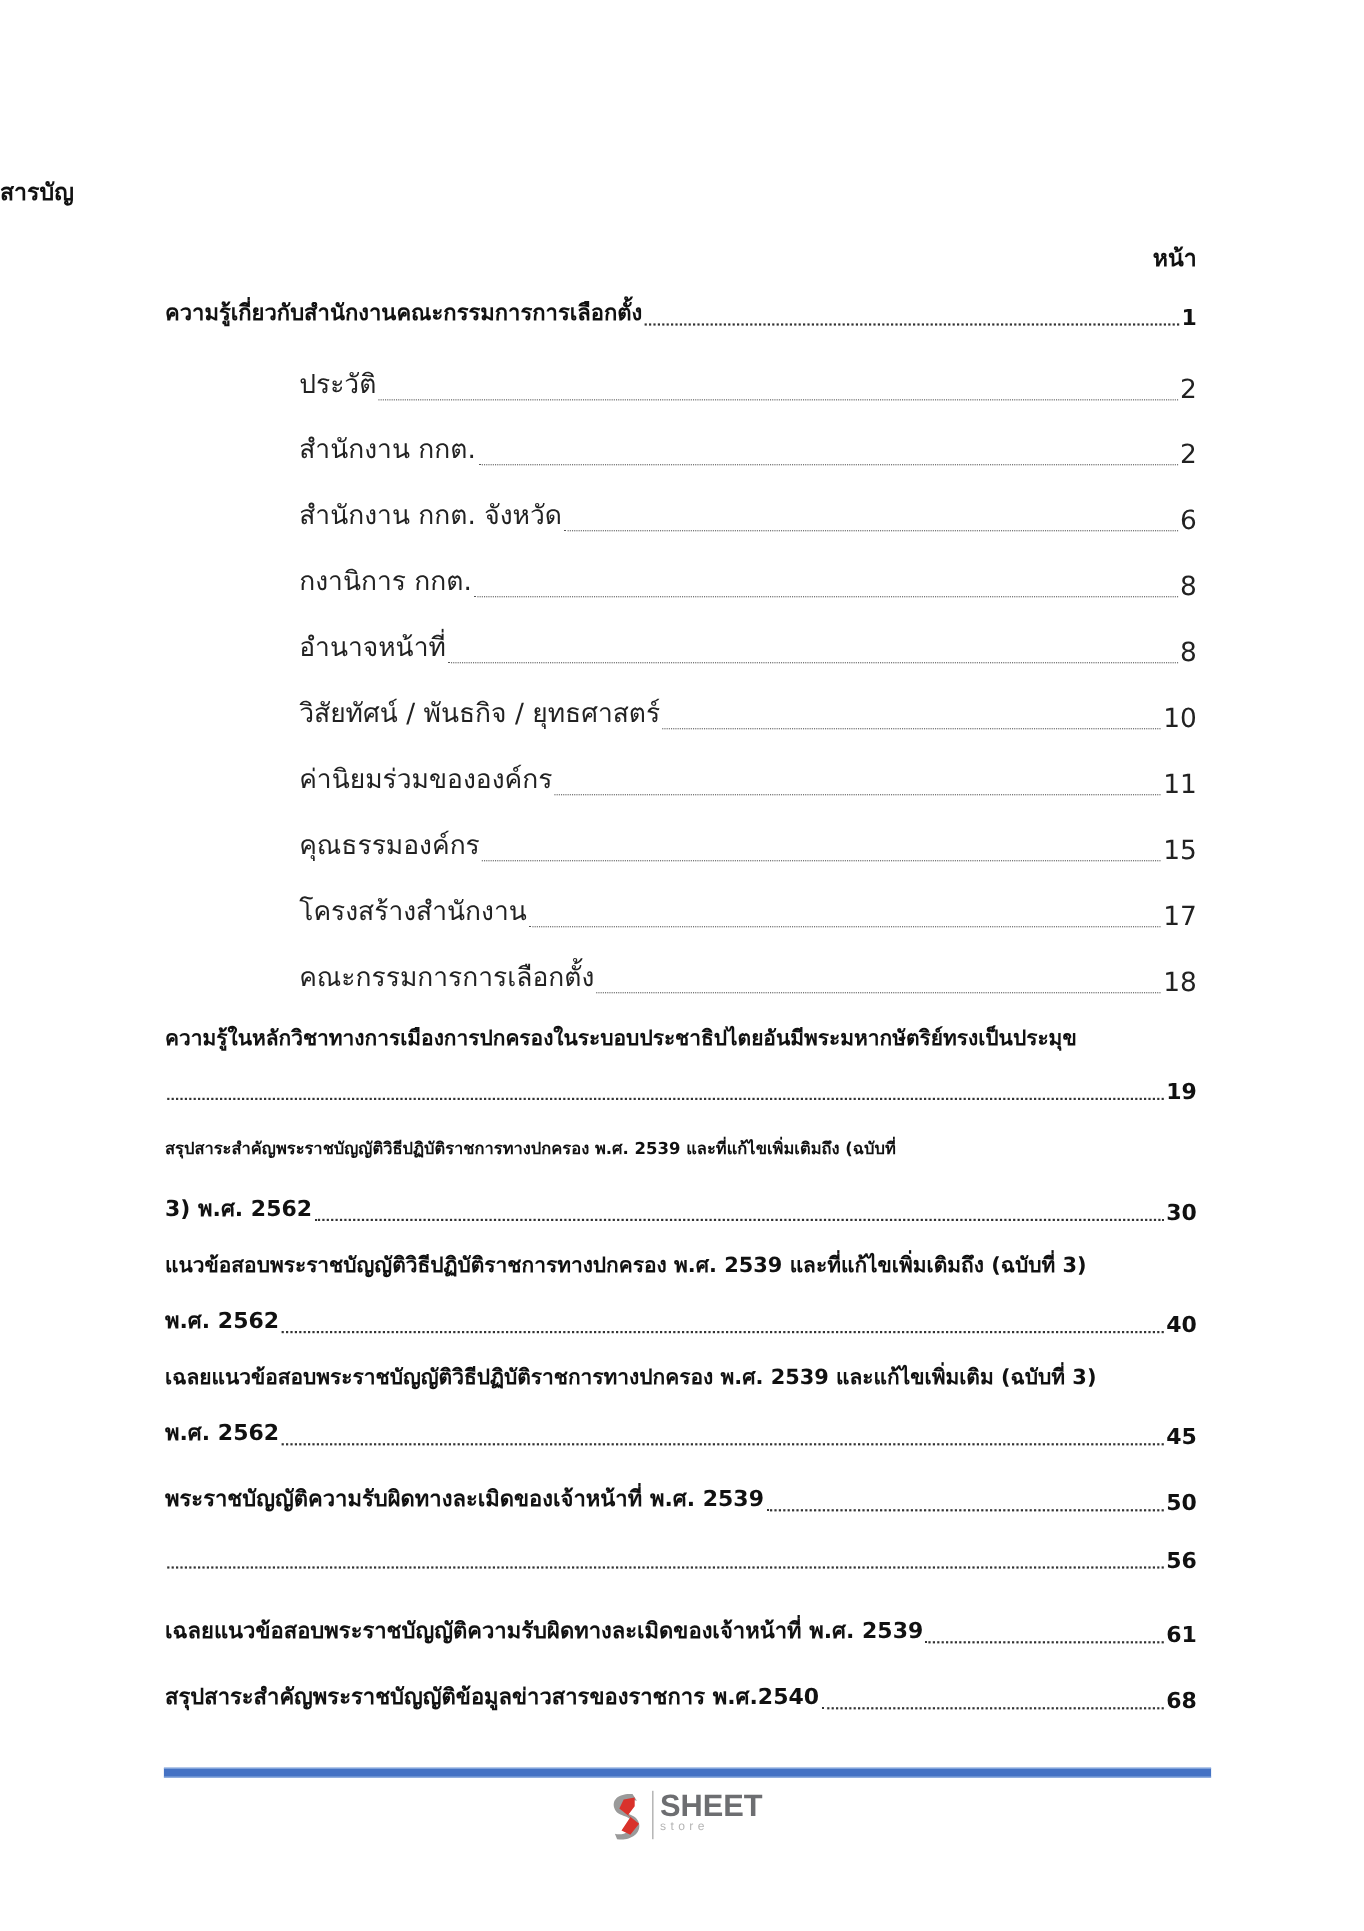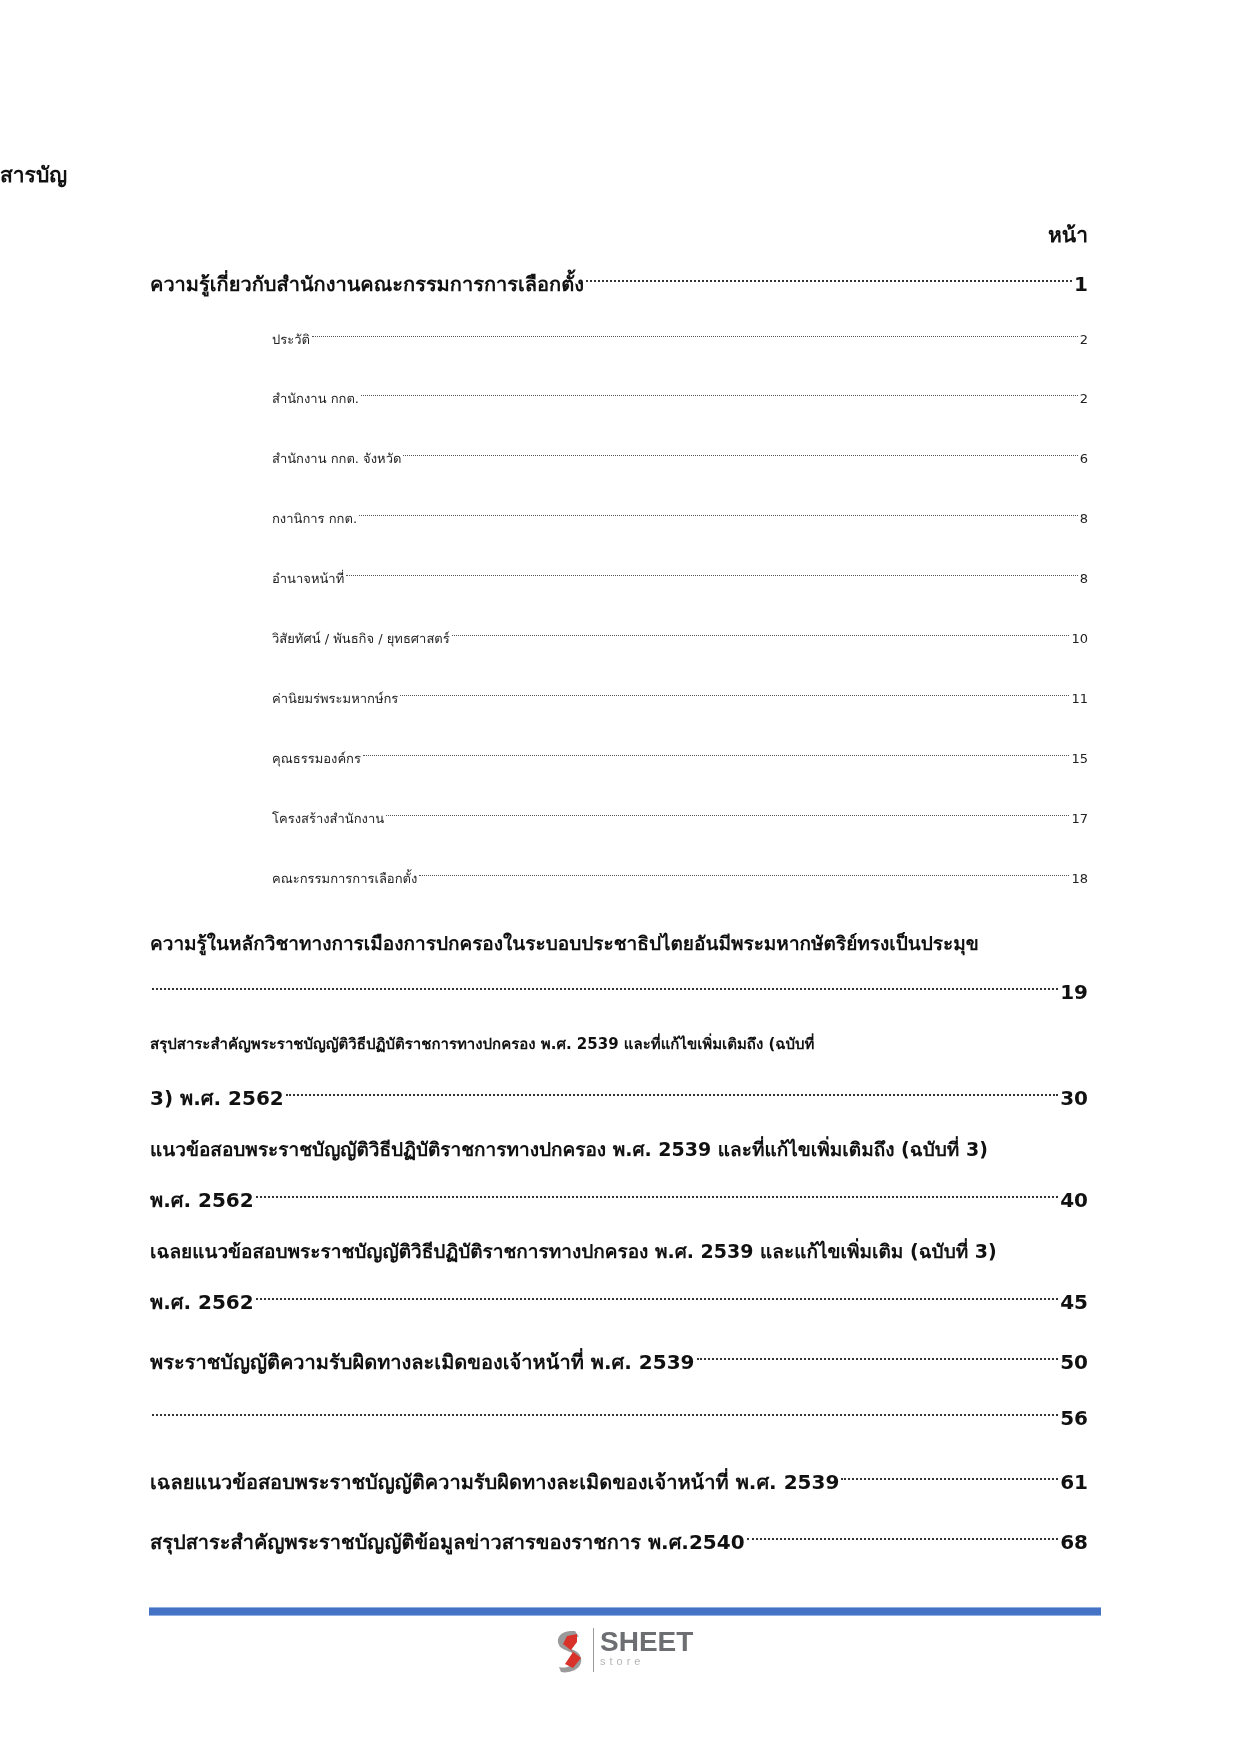--- a/index.html
+++ b/index.html
@@ -10,25 +10,25 @@
   .title {
     position: absolute; left: 0; right: 0; top: 158px;
     text-align: left; font-size: 21px; font-weight: bold;
   }
   .page-col-header {
     position: absolute; right: 152px; top: 218px;
     font-size: 21px; font-weight: bold;
   }
   .toc { position: absolute; left: 150px; width: 938px; top: 0; }
   .entry {
-    position: absolute; left: 0; right: 0; display: flex; align-items: center;
+    position: absolute; left: 0; right: 0; display: flex; align-items: flex-end;
     font-size: 20px; white-space: nowrap;
   }
   .entry.bold { font-weight: bold; }
-  .entry.sub { left: 122px; font-size: 13px; color: #222; }
+  .entry.sub { left: 122px; font-size: 24px; color: #222; }
   .entry .label { flex: 0 0 auto; }
   .entry .dots {
     flex: 1 1 auto; overflow: hidden; margin: 0 2px;
     border-bottom: 2px dotted #333; height: 1px; transform: translateY(-4px);
   }
   .entry.sub .dots { border-bottom: 1.5px dotted #555; }
   .entry .num { flex: 0 0 auto; }
   .line2 {
     position: absolute; left: 0; right: 0; font-size: 20px; font-weight: bold; white-space: nowrap;
   }
@@ -84,21 +84,21 @@
     <span class="label">อำนาจหน้าที่</span>
     <span class="dots"></span>
     <span class="num">8</span>
   </div>
   <div class="entry sub" style="top:628px">
     <span class="label">วิสัยทัศน์ / พันธกิจ / ยุทธศาสตร์</span>
     <span class="dots"></span>
     <span class="num">10</span>
   </div>
   <div class="entry sub" style="top:688px">
-    <span class="label">ค่านิยมร่พระมหากษ์กร</span>
+    <span class="label">ค่านิยมร่วมขององค์กร</span>
     <span class="dots"></span>
     <span class="num">11</span>
   </div>
   <div class="entry sub" style="top:748px">
     <span class="label">คุณธรรมองค์กร</span>
     <span class="dots"></span>
     <span class="num">15</span>
   </div>
   <div class="entry sub" style="top:808px">
     <span class="label">โครงสร้างสำนักงาน</span>

